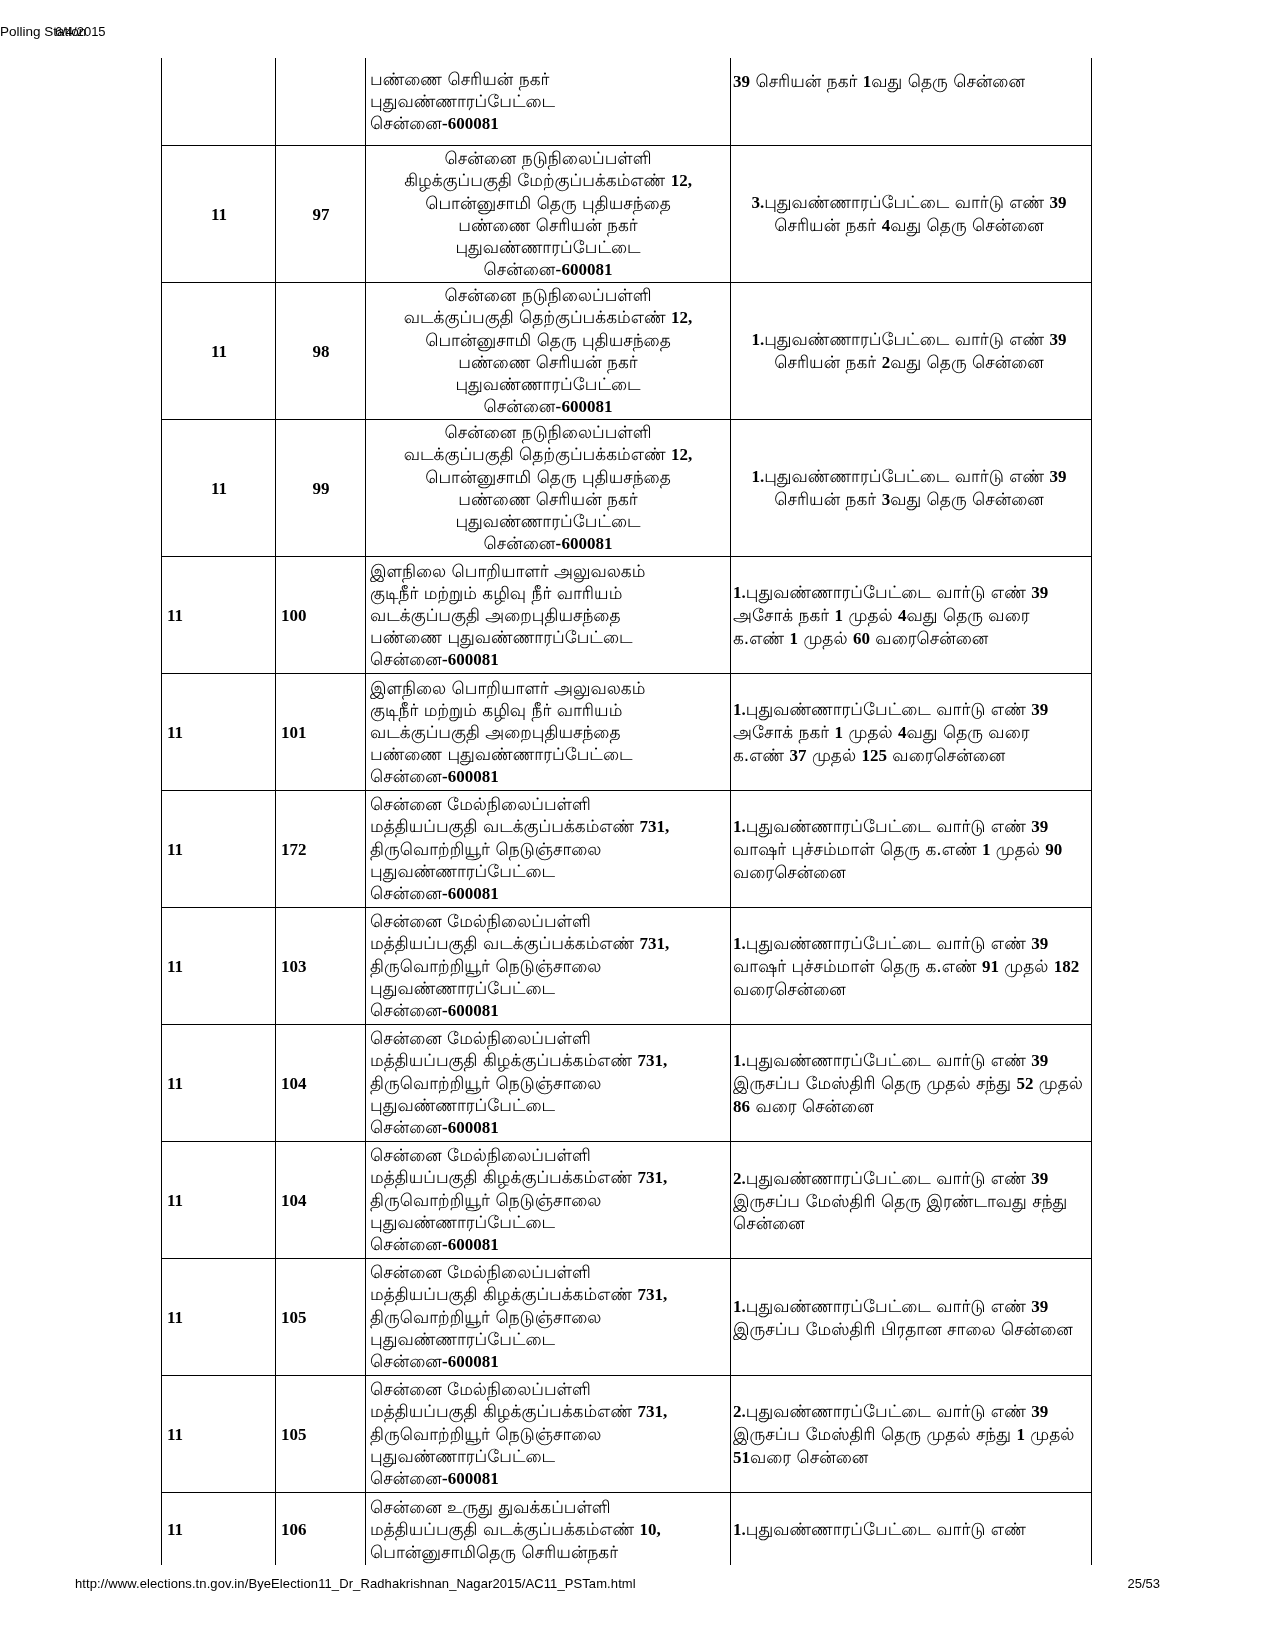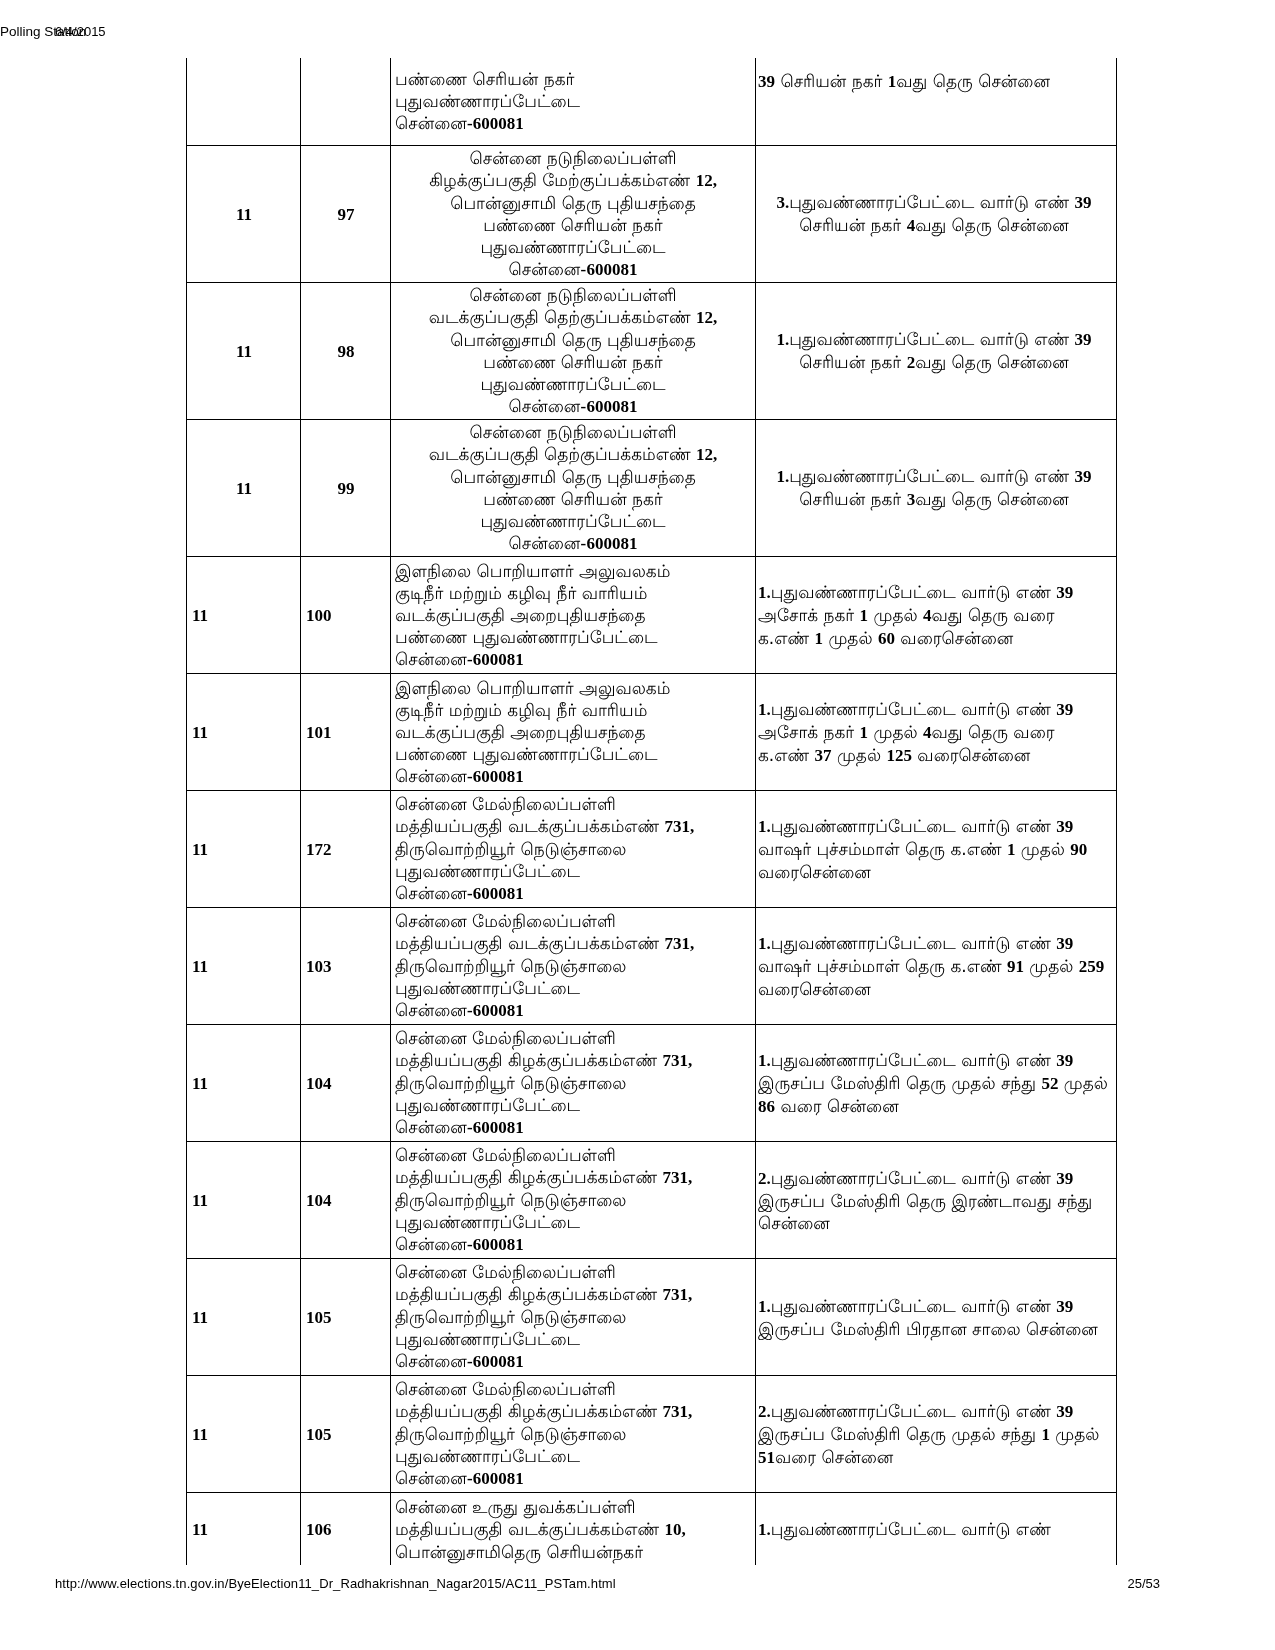--- a/index.html
+++ b/index.html
@@ -6,21 +6,21 @@
   body{
     width:1275px;height:1650px;background:#ffffff;color:#000;
     font-family:"Liberation Sans",sans-serif;
     position:relative;overflow:hidden;
   }
   
   .hdr-date{position:absolute;left:55px;top:24px;font-size:13px;white-space:nowrap;}
   .hdr-title{position:absolute;left:0;top:24px;width:100%;font-size:13.5px;}
   
   table.ps{
-    position:absolute;left:186px;top:58px;width:930px;
+    position:absolute;left:161px;top:58px;width:930px;
     border-collapse:collapse;table-layout:fixed;
   }
   col.c-ac{width:114px;} col.c-ps{width:90px;} col.c-loc{width:365px;} col.c-area{width:361px;}
   td{
     border:1px solid #000;vertical-align:middle;
     font-size:17px;line-height:22px;
     padding:1px 4px 1px 4px;
     font-family:"DejaVu Sans",sans-serif;
     word-wrap:break-word;
   }
@@ -30,21 +30,21 @@
   tr.row-tall td{height:128px;text-align:center;}
   tr.row-std td{height:114px;}
   tr.row-ptop td{height:74px;border-top:none;}
   tr.row-ptop td.area{vertical-align:top;padding-top:12px;}
   tr.row-pbot td{height:70px;border-bottom:none;}
   
   .ftr{
     position:absolute;left:55px;top:1576px;width:1105px;
     display:flex;justify-content:space-between;font-size:13px;
   }
-  .ftr .url{letter-spacing:0.1px;}
+  .ftr .url{letter-spacing:0.1px;margin-left:20px;}
 </style>
 </head>
 <body>
 
 <div class="hdr-date">6/4/2015</div>
 <div class="hdr-title">Polling Station</div>
 
 <table class="ps">
   <colgroup>
     <col class="c-ac">
@@ -92,21 +92,21 @@
       <tr class="row-std">
     <td class="num"><b>11</b></td>
     <td class="num"><b>172</b></td>
     <td class="loc">சென்னை மேல்நிலைப்பள்ளி<br>மத்தியப்பகுதி வடக்குப்பக்கம்எண் <b>731,</b><br>திருவொற்றியூர் நெடுஞ்சாலை<br>புதுவண்ணாரப்பேட்டை<br>சென்னை-<b>600081</b></td>
     <td class="area"><b>1.</b>புதுவண்ணாரப்பேட்டை வார்டு எண் <b>39</b> வாஷர் புச்சம்மாள் தெரு க.எண் <b>1</b> முதல் <b>90</b> வரைசென்னை</td>
   </tr>
       <tr class="row-std">
     <td class="num"><b>11</b></td>
     <td class="num"><b>103</b></td>
     <td class="loc">சென்னை மேல்நிலைப்பள்ளி<br>மத்தியப்பகுதி வடக்குப்பக்கம்எண் <b>731,</b><br>திருவொற்றியூர் நெடுஞ்சாலை<br>புதுவண்ணாரப்பேட்டை<br>சென்னை-<b>600081</b></td>
-    <td class="area"><b>1.</b>புதுவண்ணாரப்பேட்டை வார்டு எண் <b>39</b> வாஷர் புச்சம்மாள் தெரு க.எண் <b>91</b> முதல் <b>259</b> வரைசென்னை</td>
+    <td class="area"><b>1.</b>புதுவண்ணாரப்பேட்டை வார்டு எண் <b>39</b> வாஷர் புச்சம்மாள் தெரு க.எண் <b>91</b> முதல் <b>182</b> வரைசென்னை</td>
   </tr>
       <tr class="row-std">
     <td class="num"><b>11</b></td>
     <td class="num"><b>104</b></td>
     <td class="loc">சென்னை மேல்நிலைப்பள்ளி<br>மத்தியப்பகுதி கிழக்குப்பக்கம்எண் <b>731,</b><br>திருவொற்றியூர் நெடுஞ்சாலை<br>புதுவண்ணாரப்பேட்டை<br>சென்னை-<b>600081</b></td>
     <td class="area"><b>1.</b>புதுவண்ணாரப்பேட்டை வார்டு எண் <b>39</b> இருசப்ப மேஸ்திரி தெரு முதல் சந்து <b>52</b> முதல் <b>86</b> வரை சென்னை</td>
   </tr>
       <tr class="row-std">
     <td class="num"><b>11</b></td>
     <td class="num"><b>104</b></td>

